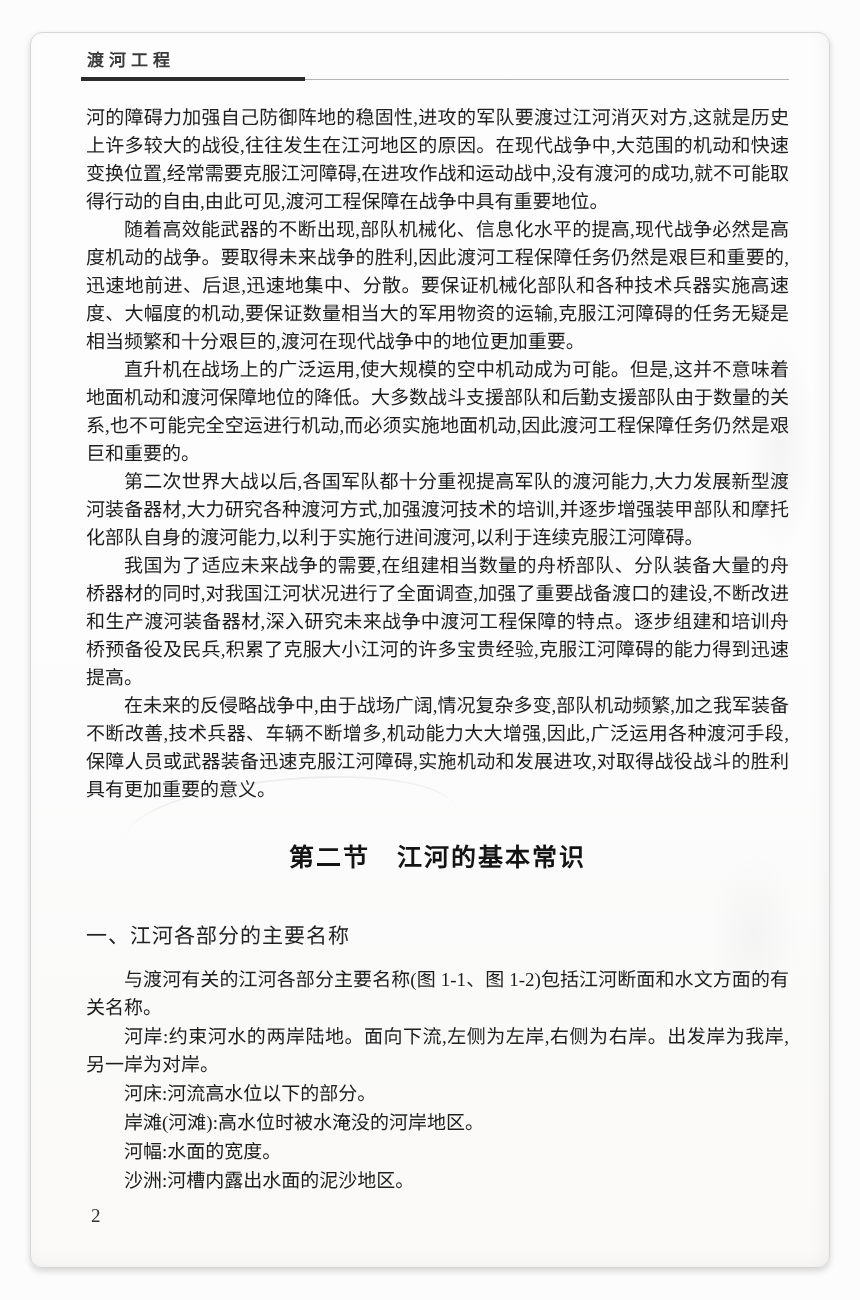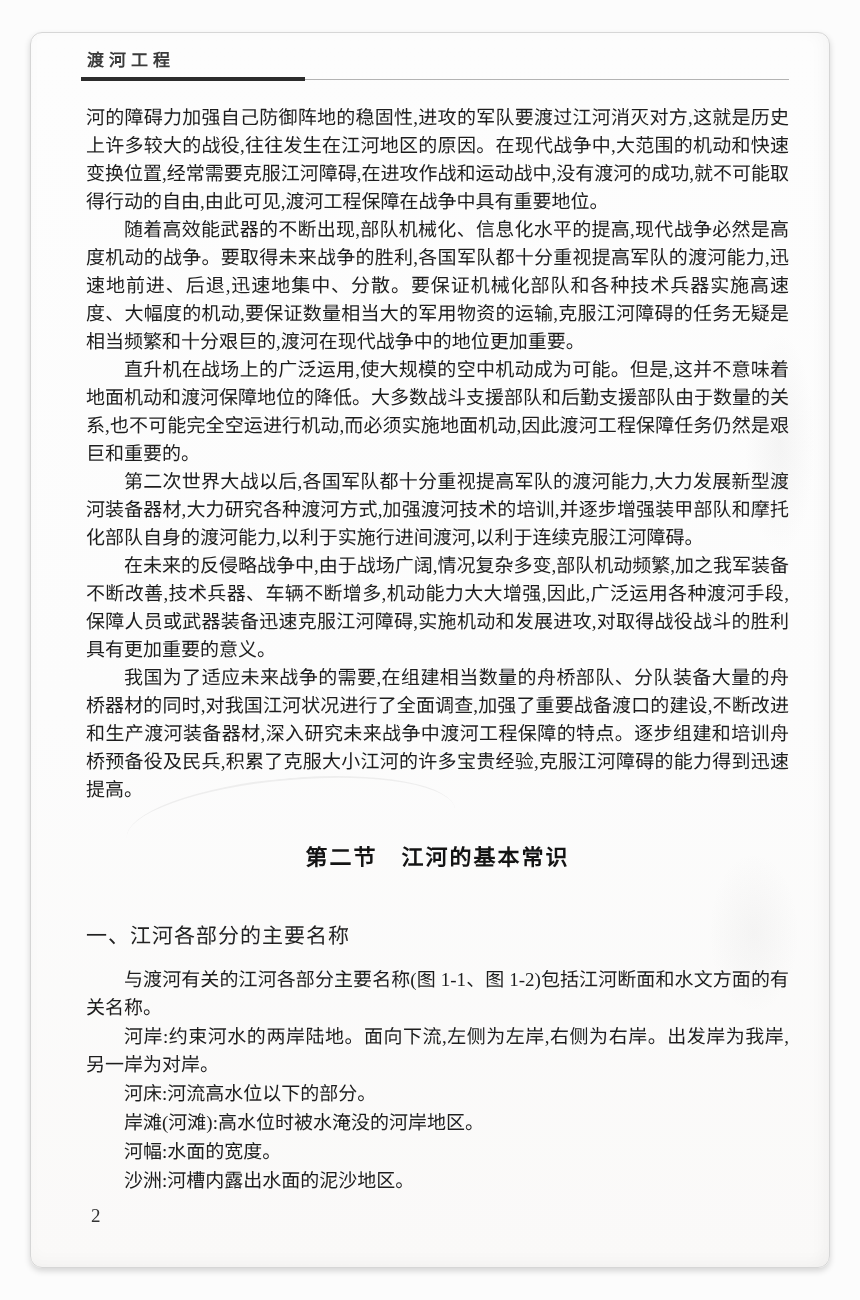--- a/index.html
+++ b/index.html
@@ -64,21 +64,21 @@
     margin: 0;
     text-indent: 2em;
   }
   .para.continued {
     text-indent: 0;
   }
   .section-title {
     margin: 40px 0 0 0;
     text-align: center;
     font-family: "Liberation Serif", serif;
-    font-size: 22px;
+    font-size: 25px;
     font-weight: bold;
     letter-spacing: 2px;
     color: #141414;
   }
   .subsection-title {
     margin: 50px 0 16px 0;
     font-family: "Liberation Sans", sans-serif;
     font-size: 21px;
     font-weight: normal;
     letter-spacing: 1px;
@@ -137,25 +137,25 @@
       <span class="rule-thick"></span>
     </div>
   </div>
 
   <div class="artifact-curve"></div>
   <div class="artifact-patch"></div>
   <div class="artifact-patch2"></div>
 
   <div class="body-text">
     <p class="para continued">河的障碍力加强自己防御阵地的稳固性,进攻的军队要渡过江河消灭对方,这就是历史上许多较大的战役,往往发生在江河地区的原因。在现代战争中,大范围的机动和快速变换位置,经常需要克服江河障碍,在进攻作战和运动战中,没有渡河的成功,就不可能取得行动的自由,由此可见,渡河工程保障在战争中具有重要地位。</p>
-    <p class="para">随着高效能武器的不断出现,部队机械化、信息化水平的提高,现代战争必然是高度机动的战争。要取得未来战争的胜利,各国军队都十分重视提高军队的渡河能力,迅速地前进、后退,迅速地集中、分散。要保证机械化部队和各种技术兵器实施高速度、大幅度的机动,要保证数量相当大的军用物资的运输,克服江河障碍的任务无疑是相当频繁和十分艰巨的,渡河在现代战争中的地位更加重要。</p>
+    <p class="para">随着高效能武器的不断出现,部队机械化、信息化水平的提高,现代战争必然是高度机动的战争。要取得未来战争的胜利,因此渡河工程保障任务仍然是艰巨和重要的,迅速地前进、后退,迅速地集中、分散。要保证机械化部队和各种技术兵器实施高速度、大幅度的机动,要保证数量相当大的军用物资的运输,克服江河障碍的任务无疑是相当频繁和十分艰巨的,渡河在现代战争中的地位更加重要。</p>
     <p class="para">直升机在战场上的广泛运用,使大规模的空中机动成为可能。但是,这并不意味着地面机动和渡河保障地位的降低。大多数战斗支援部队和后勤支援部队由于数量的关系,也不可能完全空运进行机动,而必须实施地面机动,因此渡河工程保障任务仍然是艰巨和重要的。</p>
     <p class="para">第二次世界大战以后,各国军队都十分重视提高军队的渡河能力,大力发展新型渡河装备器材,大力研究各种渡河方式,加强渡河技术的培训,并逐步增强装甲部队和摩托化部队自身的渡河能力,以利于实施行进间渡河,以利于连续克服江河障碍。</p>
+    <p class="para">我国为了适应未来战争的需要,在组建相当数量的舟桥部队、分队装备大量的舟桥器材的同时,对我国江河状况进行了全面调查,加强了重要战备渡口的建设,不断改进和生产渡河装备器材,深入研究未来战争中渡河工程保障的特点。逐步组建和培训舟桥预备役及民兵,积累了克服大小江河的许多宝贵经验,克服江河障碍的能力得到迅速提高。</p>
     <p class="para">在未来的反侵略战争中,由于战场广阔,情况复杂多变,部队机动频繁,加之我军装备不断改善,技术兵器、车辆不断增多,机动能力大大增强,因此,广泛运用各种渡河手段,保障人员或武器装备迅速克服江河障碍,实施机动和发展进攻,对取得战役战斗的胜利具有更加重要的意义。</p>
-    <p class="para">我国为了适应未来战争的需要,在组建相当数量的舟桥部队、分队装备大量的舟桥器材的同时,对我国江河状况进行了全面调查,加强了重要战备渡口的建设,不断改进和生产渡河装备器材,深入研究未来战争中渡河工程保障的特点。逐步组建和培训舟桥预备役及民兵,积累了克服大小江河的许多宝贵经验,克服江河障碍的能力得到迅速提高。</p>
 
     <h1 class="section-title">第二节　江河的基本常识</h1>
 
     <h2 class="subsection-title">一、江河各部分的主要名称</h2>
 
     <p class="para">与渡河有关的江河各部分主要名称(图 1-1、图 1-2)包括江河断面和水文方面的有关名称。</p>
 
     <p class="para def-item">河岸:约束河水的两岸陆地。面向下流,左侧为左岸,右侧为右岸。出发岸为我岸,另一岸为对岸。</p>
     <p class="para def-item">河床:河流高水位以下的部分。</p>
     <p class="para def-item">岸滩(河滩):高水位时被水淹没的河岸地区。</p>

